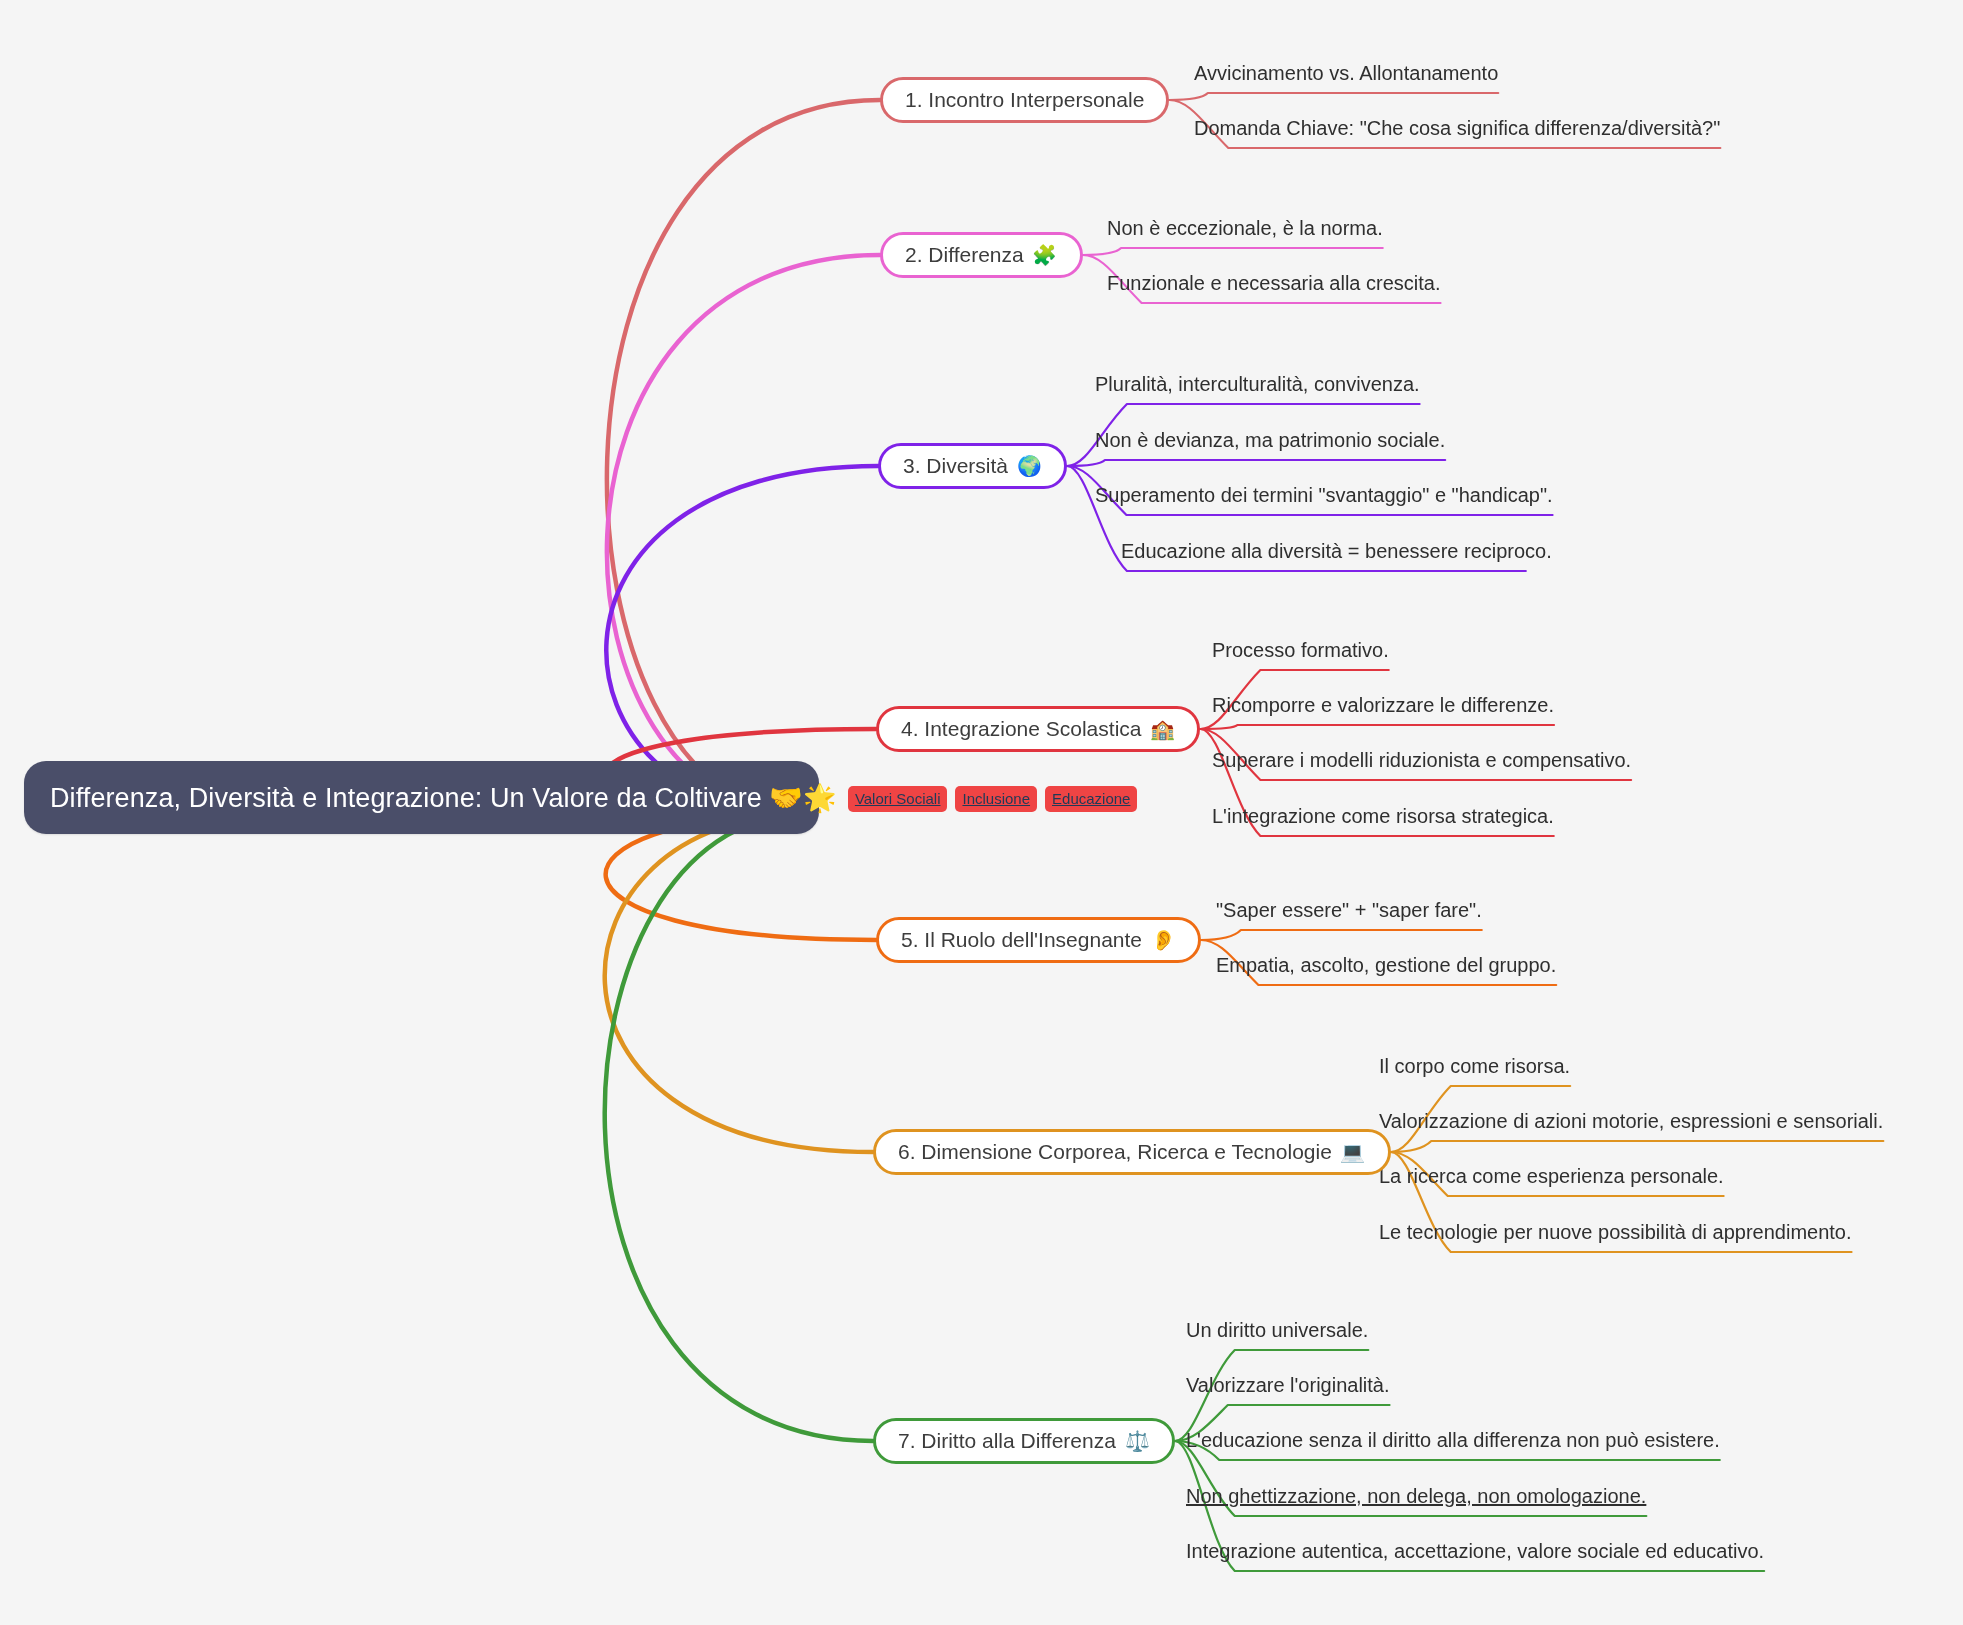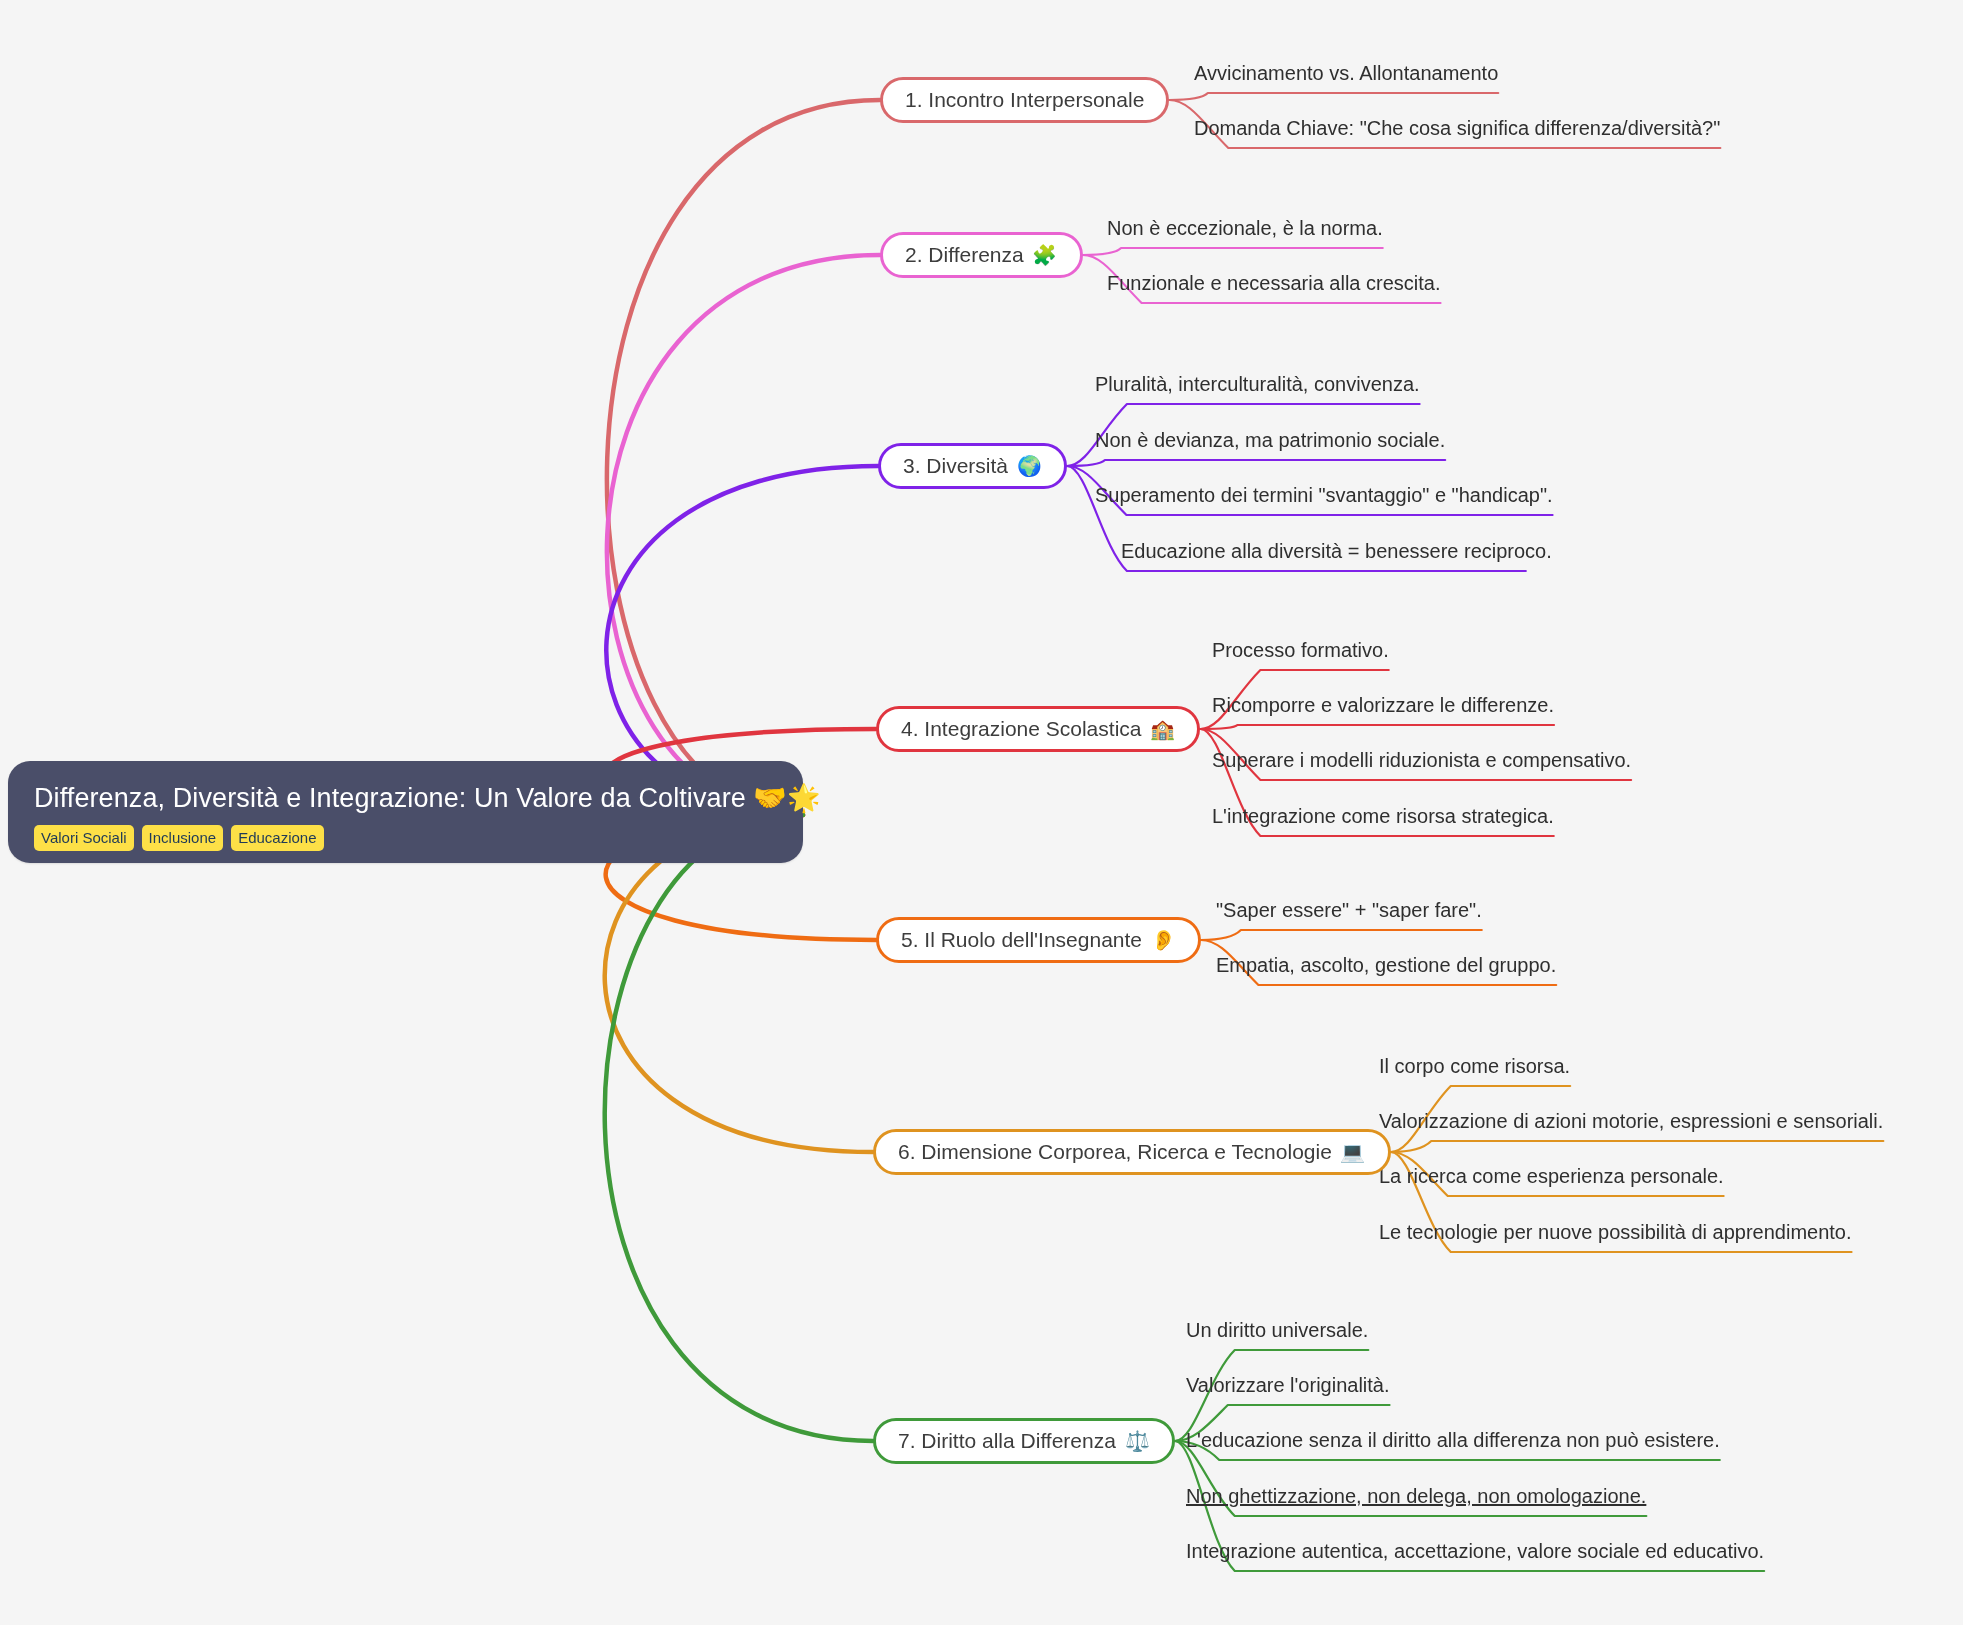--- a/index.html
+++ b/index.html
@@ -32,47 +32,49 @@
     pointer-events: none;
     z-index: 1;
   }
 
   
   .root-node {
     position: absolute;
     z-index: 5;
     background: #4a4e69;
     border-radius: 22px;
-    padding: 22px 26px 12px 26px;
+    padding: 22px 26px 20px 26px;
     display: flex;
-    flex-direction: column;
+    flex-direction: row;
     gap: 11px;
     box-shadow: 0 1px 2px rgba(0,0,0,0.10);
+    margin-left: 16px;
   }
   .root-title {
     color: #ffffff;
     font-size: 27px;
     line-height: 1.15;
     font-weight: 400;
     letter-spacing: 0.1px;
     white-space: nowrap;
   }
   .root-tags {
     display: flex;
     gap: 8px;
     align-items: center;
   }
   .root-tag {
-    background: #fde047;
+    background: #ef4444;
     color: #1f3a57;
     font-size: 15px;
     line-height: 1;
     padding: 5px 7px 6px 7px;
     border-radius: 5px;
     white-space: nowrap;
+    text-decoration: underline;
   }
 
   
   .branch-node {
     position: absolute;
     z-index: 4;
     background: #ffffff;
     border: 3px solid #cccccc;
     border-radius: 26px;
     height: 46px;

